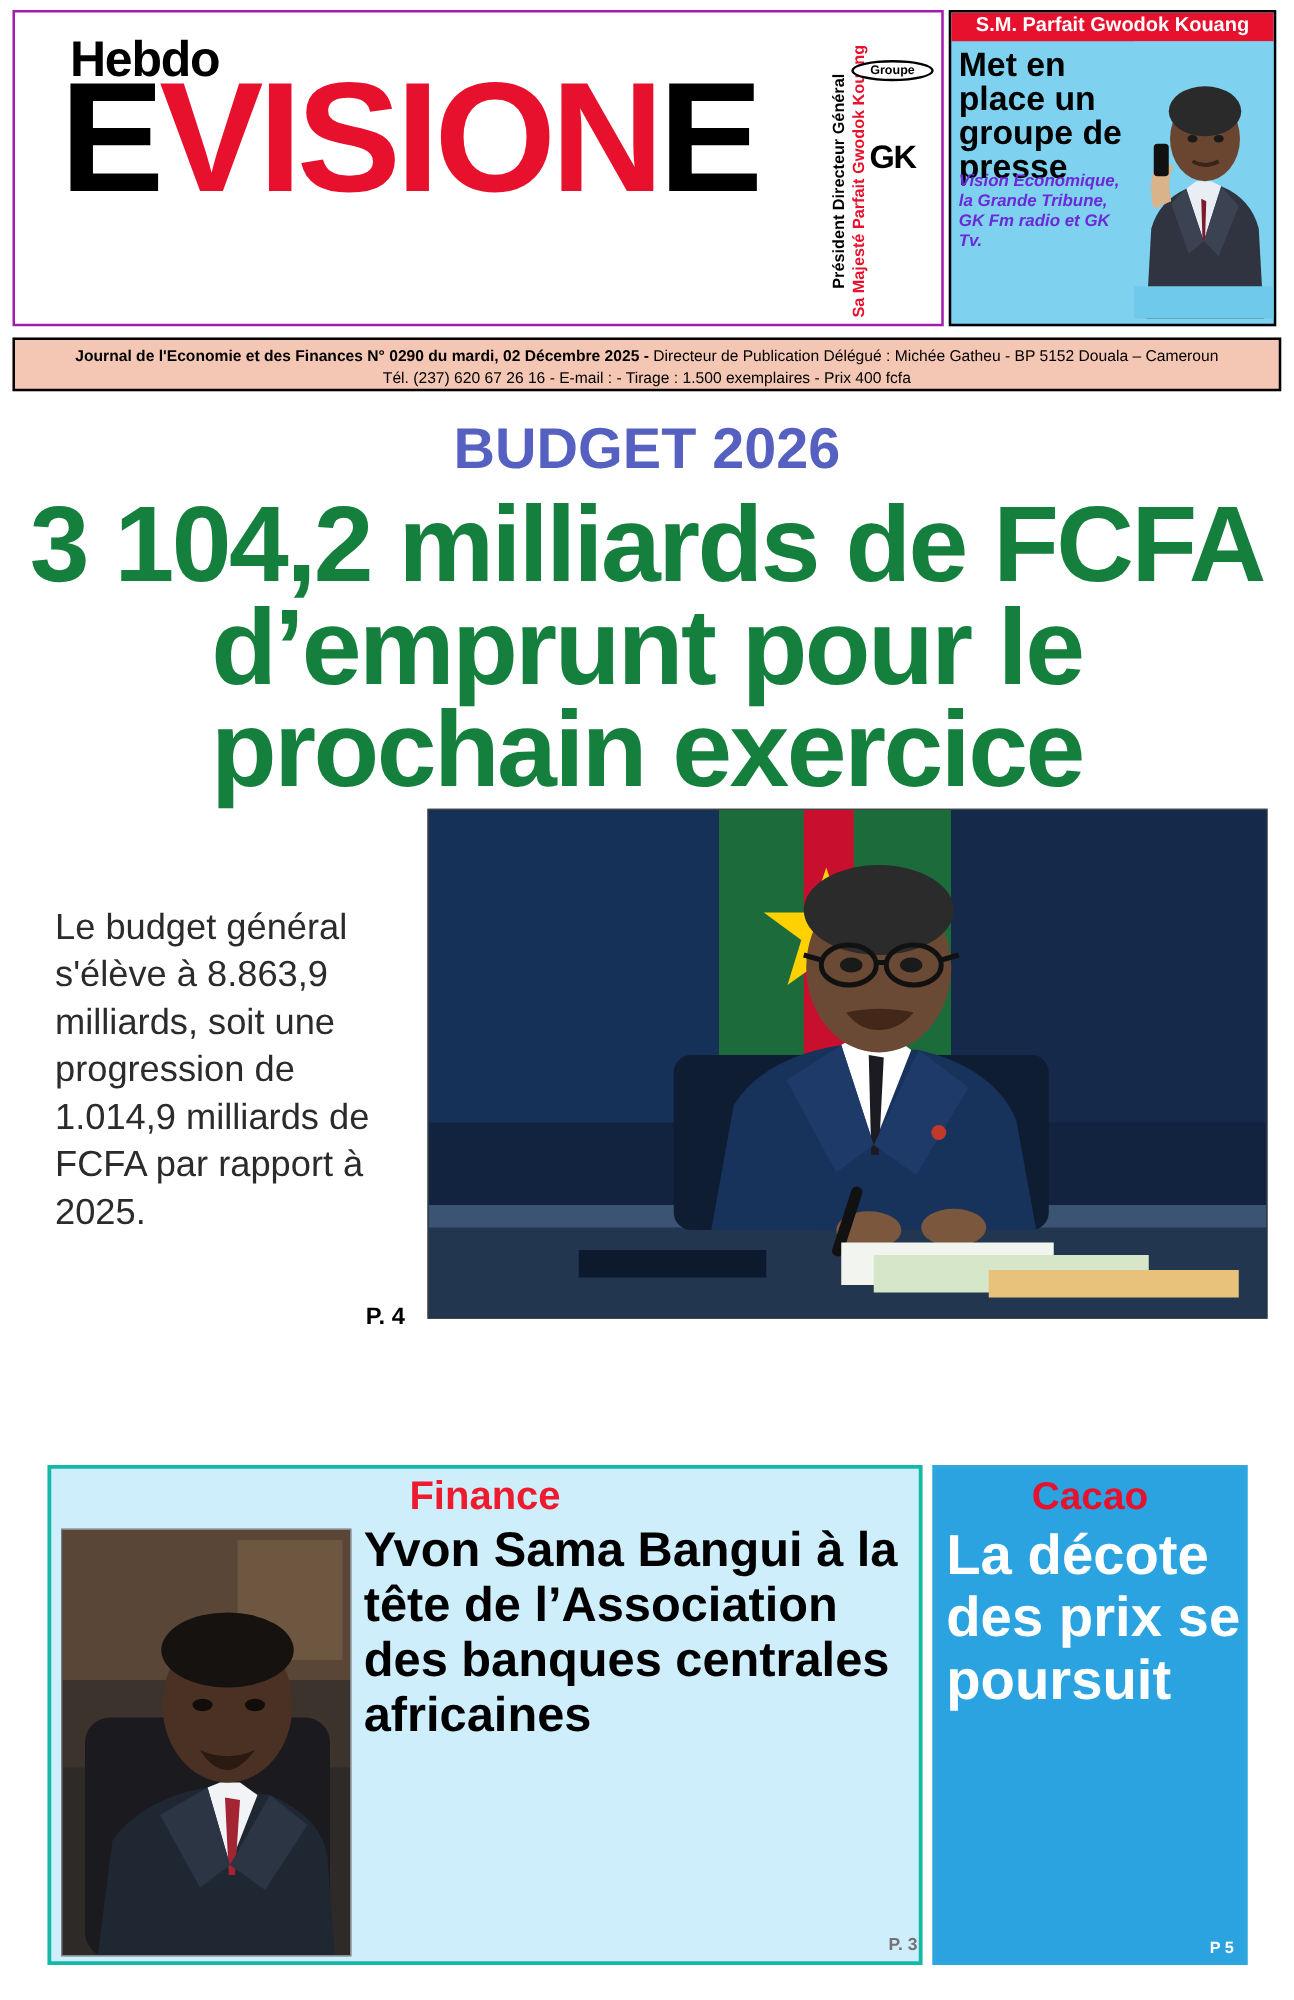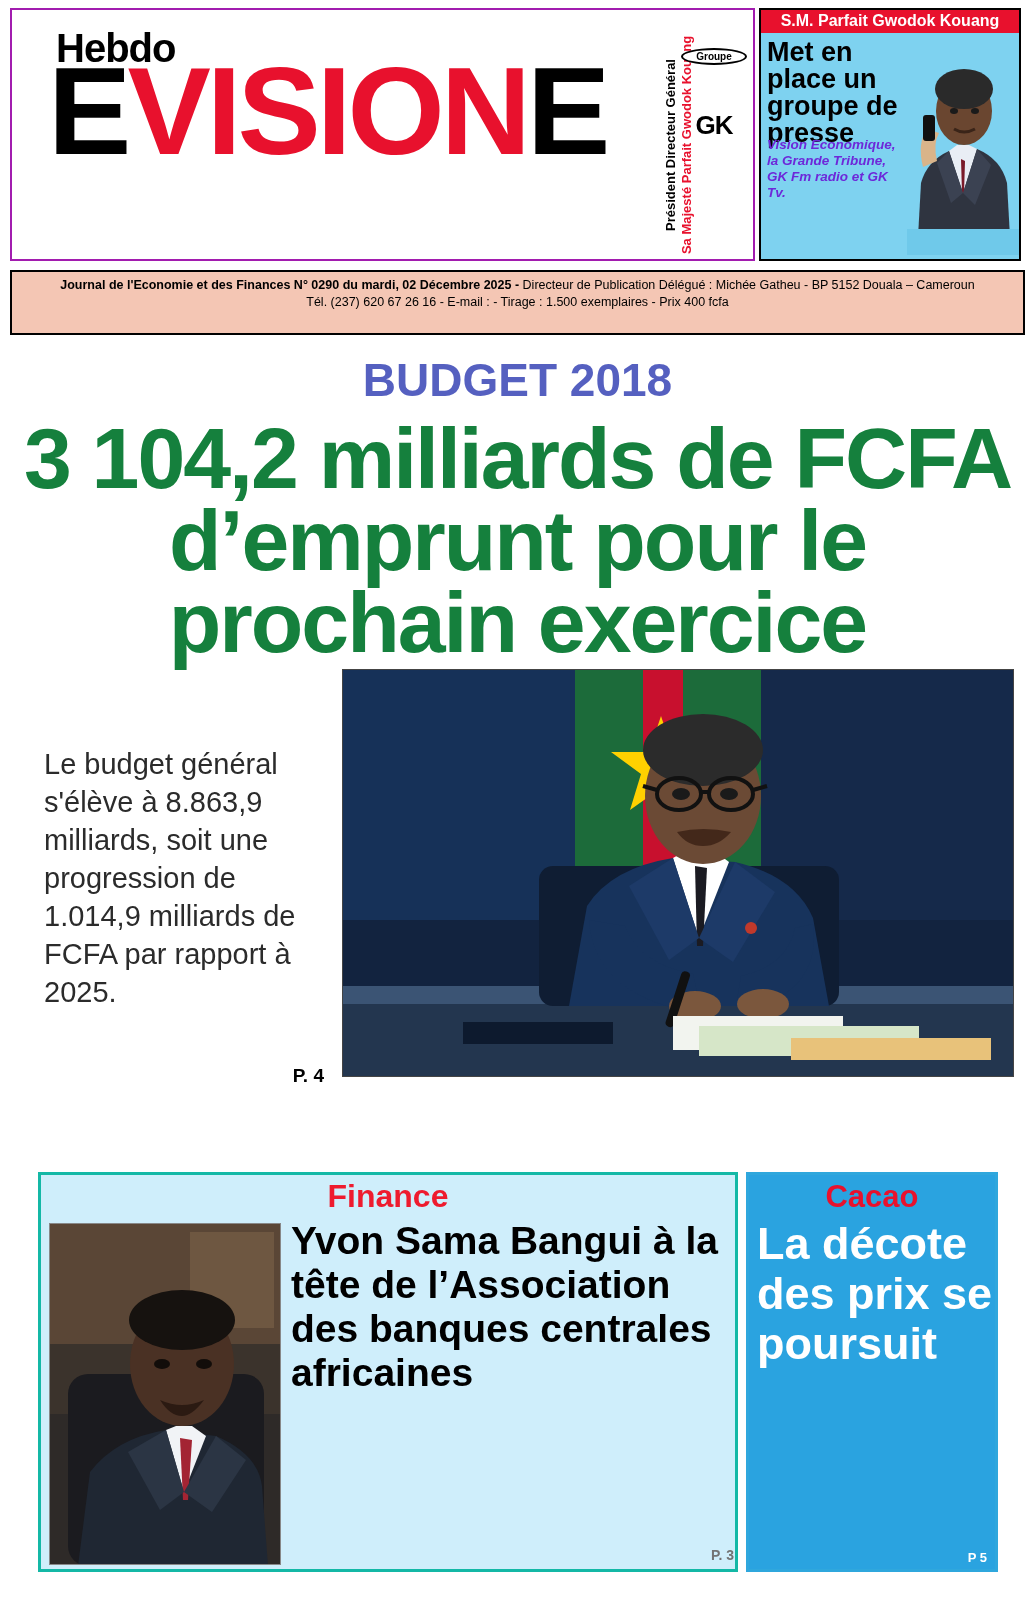--- a/index.html
+++ b/index.html
@@ -91,21 +91,21 @@
     overflow:hidden;
   }
   .promo-photo svg { display:block; }
 
   
   .infobar {
     margin-top:4px;
     border:2px solid #000;
     background:#f4c6b4;
     text-align:center;
-    padding:5px 6px 22px 6px;
+    padding:5px 6px 0 6px;
     font-size:12.5px; line-height:17px; color:#000;
   }
   .infobar .bold { font-weight:bold; }
 
   
   .kicker {
     text-align:center;
     color:#5560c0;
     font-weight:bold;
     font-size:46px;
@@ -245,21 +245,21 @@
     </div>
   </div>
 
   <div class="infobar">
     <div>
       <span class="bold">Journal de l'Economie et des Finances N° 0290 du mardi, 02 Décembre 2025 - </span><span>Directeur de Publication Délégué : Michée Gatheu  - BP 5152 Douala – Cameroun</span>
     </div>
     <div>Tél. (237) 620 67 26 16        - E-mail : -         Tirage : 1.500 exemplaires  -   Prix 400 fcfa</div>
   </div>
 
-  <div class="kicker">BUDGET 2018</div>
+  <div class="kicker">BUDGET 2026</div>
   <div class="headline">3 104,2 milliards de FCFA d’emprunt pour le prochain exercice</div>
 
   <div class="lead-row">
     <div class="lead-text">Le budget général s'élève à 8.863,9 milliards, soit une progression de 1.014,9 milliards de FCFA par rapport à 2025.</div>
     <div class="lead-page">P. 4</div>
 
     <div class="lead-photo">
       <svg width="672" height="408" viewBox="0 0 672 408">
         <rect x="0" y="0" width="672" height="408" fill="#12233f"></rect>
 

